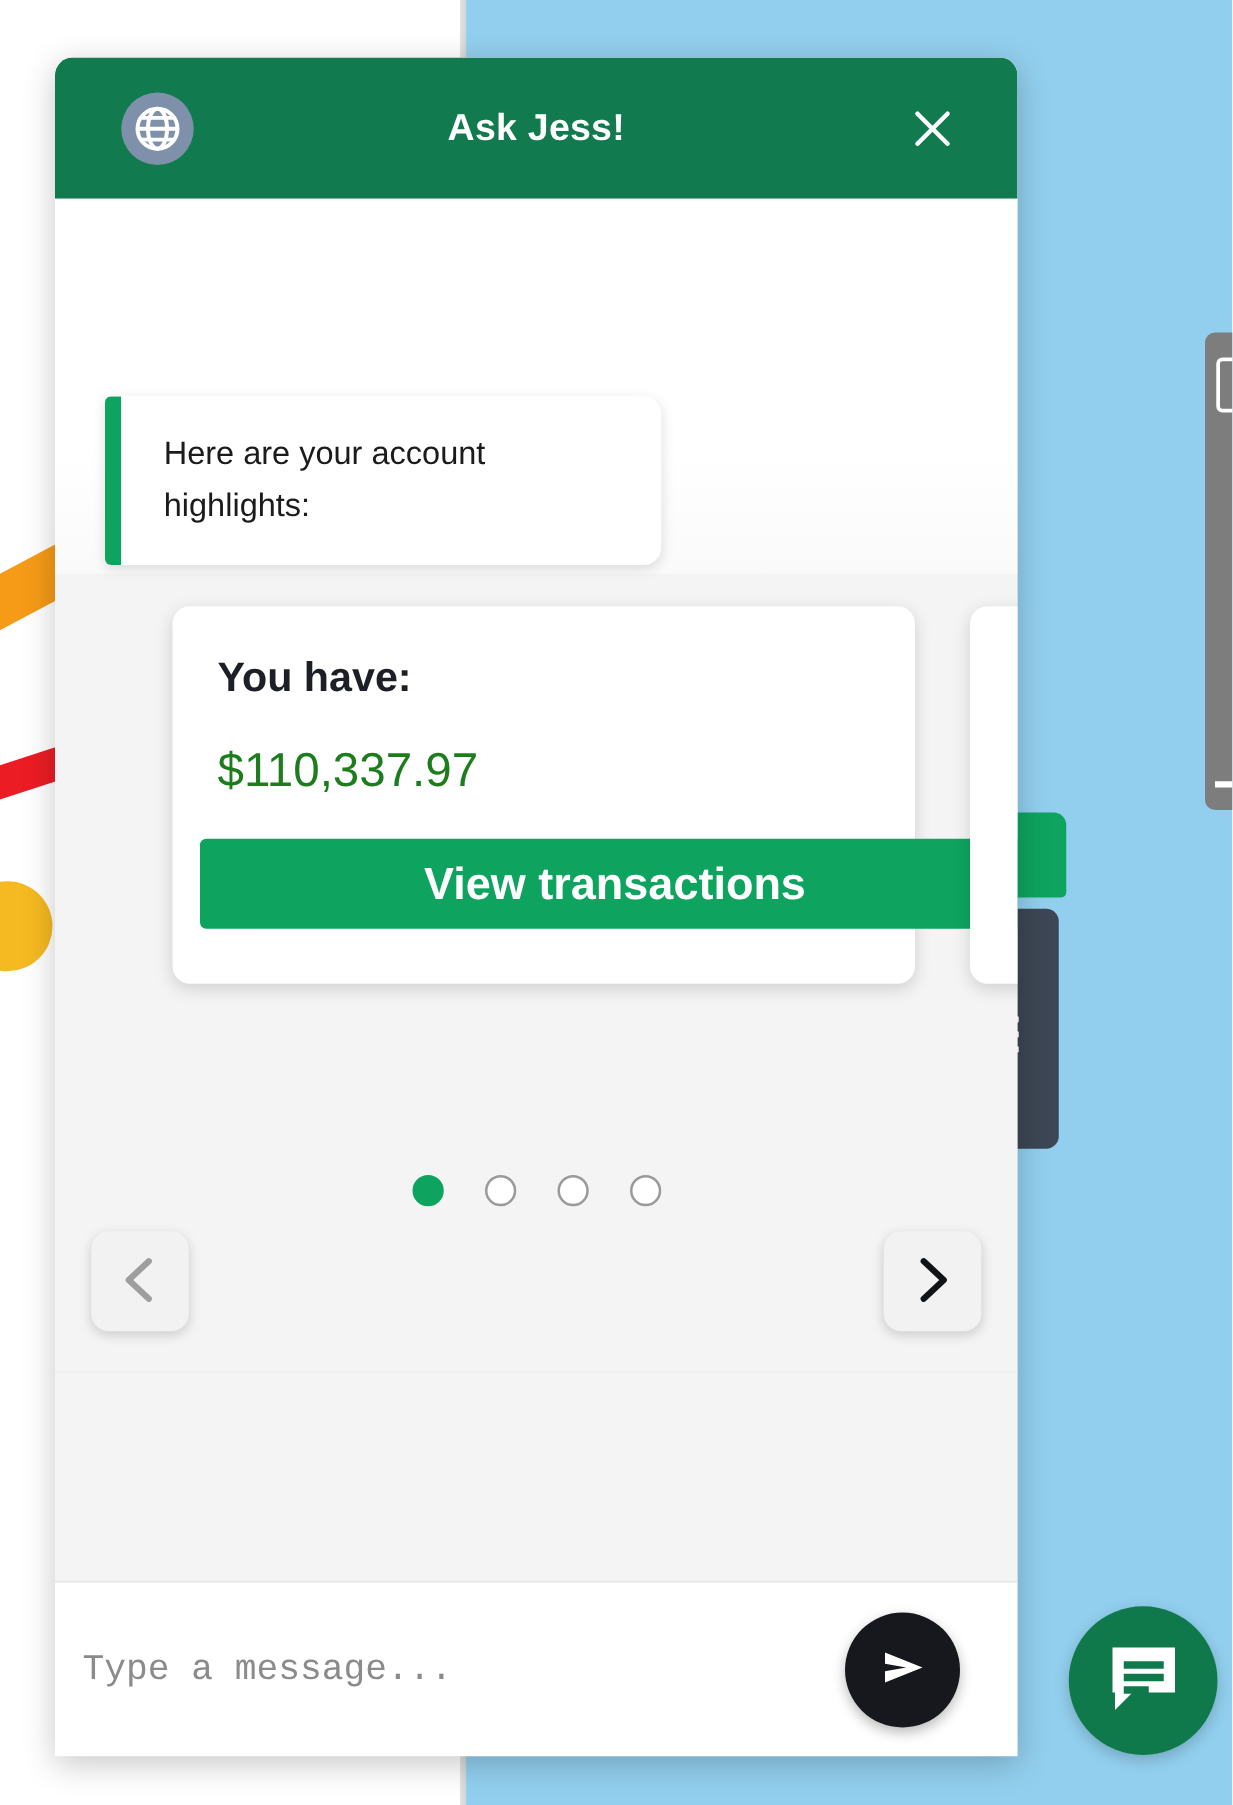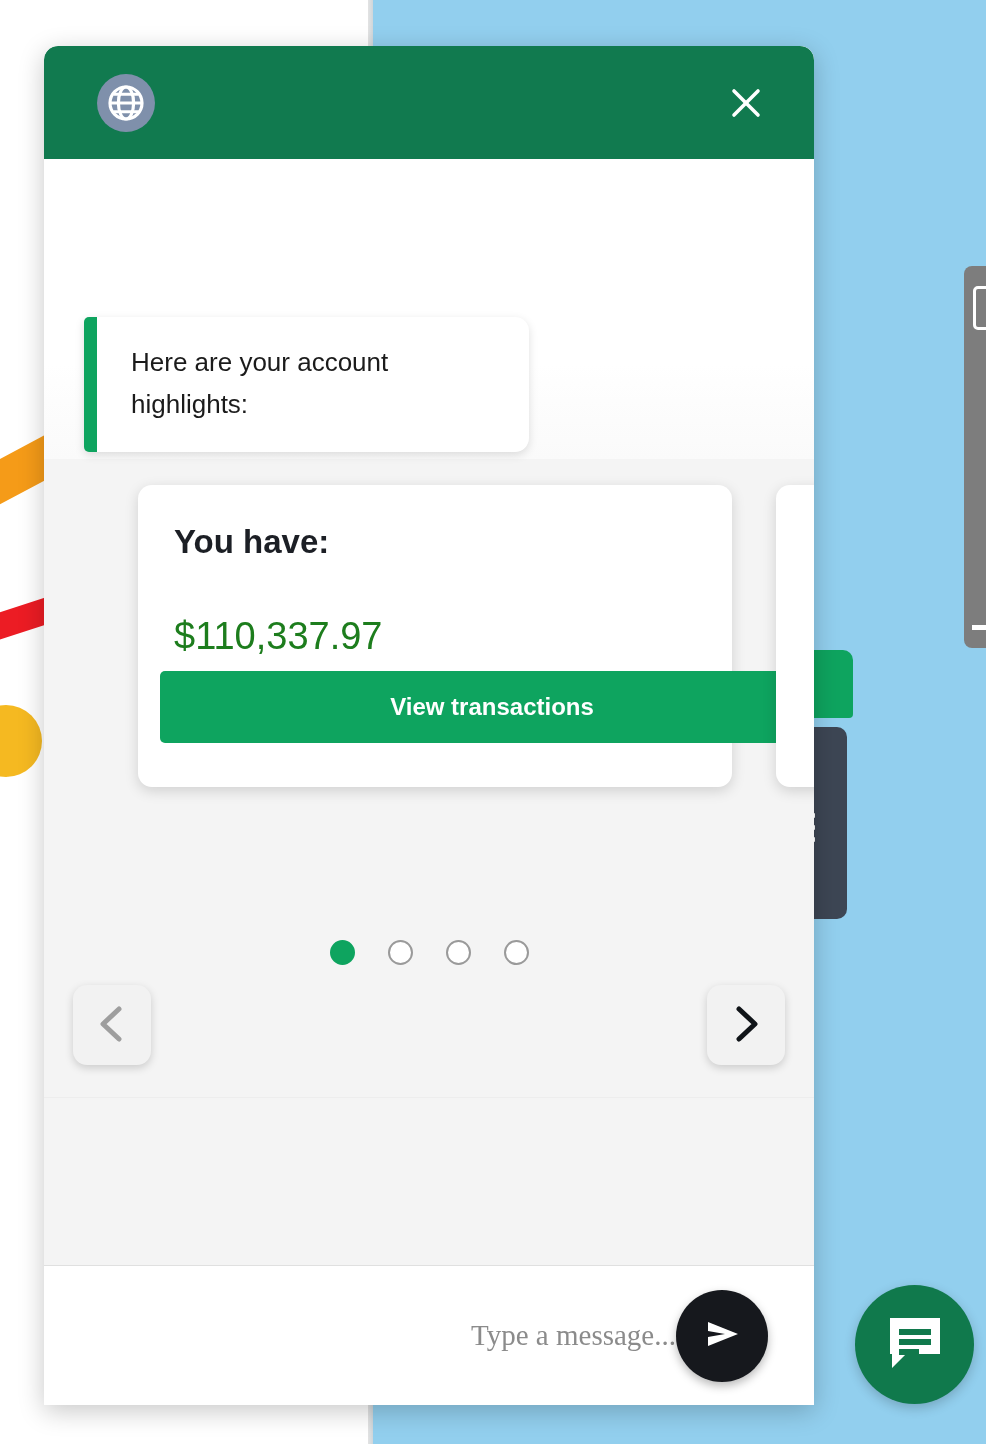--- a/index.html
+++ b/index.html
@@ -227,34 +227,34 @@
     left: 732px;
     width: 120px;
     height: 302px;
   }
   .card-title {
     font-size: 33px;
     font-weight: bold;
     color: #1c1f25;
   }
   .card-amount {
-    margin-top: 54px;
+    margin-top: 35px;
     font-size: 38px;
     color: #1d7d1d;
   }
   .cta-button {
     position: absolute;
     left: 22px; bottom: 44px;
     width: 664px; height: 72px;
     background: #0ea45f;
     color: #ffffff;
     border: none;
     border-radius: 5px;
     font-family: "Liberation Sans", sans-serif;
-    font-size: 24px;
+    font-size: 36px;
     font-weight: bold;
     cursor: pointer;
   }
 
   .nav-arrow {
     position: absolute;
     top: 500px;
     width: 78px; height: 80px;
     background: #f2f2f2;
     border: none;
@@ -296,24 +296,23 @@
     border-top: 1px solid #e0e0e0;
     display: flex;
     align-items: center;
   }
   .msg-input {
     flex: 1 1 auto;
     border: none;
     outline: none;
     background: transparent;
     margin-left: 22px;
-    font-family: Liberation Serif, serif;
+    font-family: Liberation Mono, monospace;
     font-size: 29px;
     color: #3a3a3a;
-    text-align: right;
   }
   .msg-input::placeholder { color: #8b8b8b; }
   .send-btn {
     flex: 0 0 auto;
     width: 92px; height: 92px;
     margin-right: 46px;
     border-radius: 50%;
     background: #16181d;
     border: none;
     display: flex;
@@ -371,20 +370,21 @@
     <div class="chat-header">
       <div class="globe-icon">
         <svg width="40" height="40" viewBox="0 0 40 40" aria-hidden="true">
           <circle cx="20" cy="20" r="16" fill="none" stroke="#ffffff" stroke-width="3.2"></circle>
           <ellipse cx="20" cy="20" rx="7.6" ry="16" fill="none" stroke="#ffffff" stroke-width="3.2"></ellipse>
           <line x1="4" y1="20" x2="36" y2="20" stroke="#ffffff" stroke-width="3.2"></line>
           <line x1="7.4" y1="11.3" x2="32.6" y2="11.3" stroke="#ffffff" stroke-width="3"></line>
           <line x1="7.4" y1="28.7" x2="32.6" y2="28.7" stroke="#ffffff" stroke-width="3"></line>
         </svg>
       </div>
+      <div class="chat-title">Ask Jess!</div>
       <button class="close-btn">
         <span>
           <svg width="34" height="34" viewBox="0 0 34 34" aria-hidden="true">
             <line x1="5" y1="5" x2="29" y2="29" stroke="#ffffff" stroke-width="3.6" stroke-linecap="round"></line>
             <line x1="29" y1="5" x2="5" y2="29" stroke="#ffffff" stroke-width="3.6" stroke-linecap="round"></line>
           </svg>
         </span>
       </button>
     </div>
 

